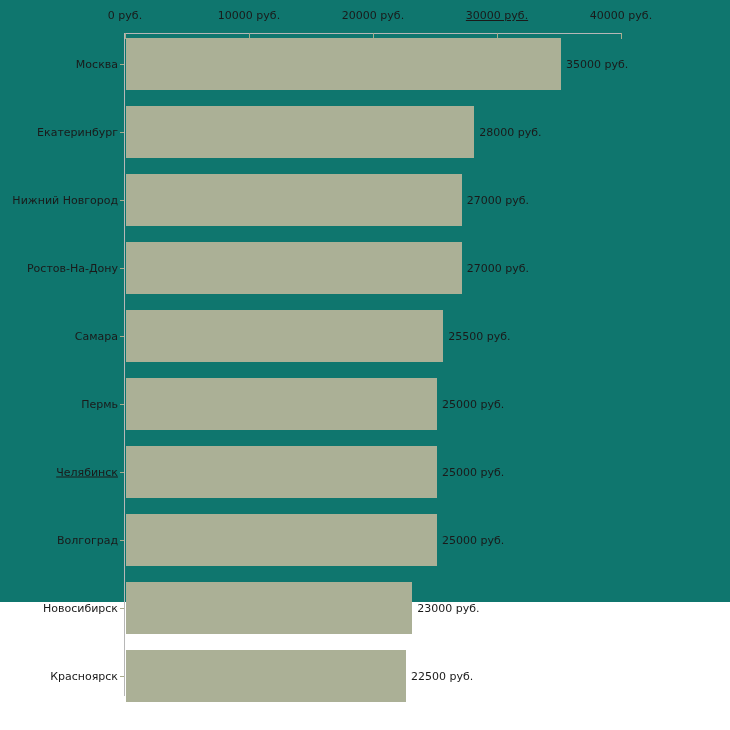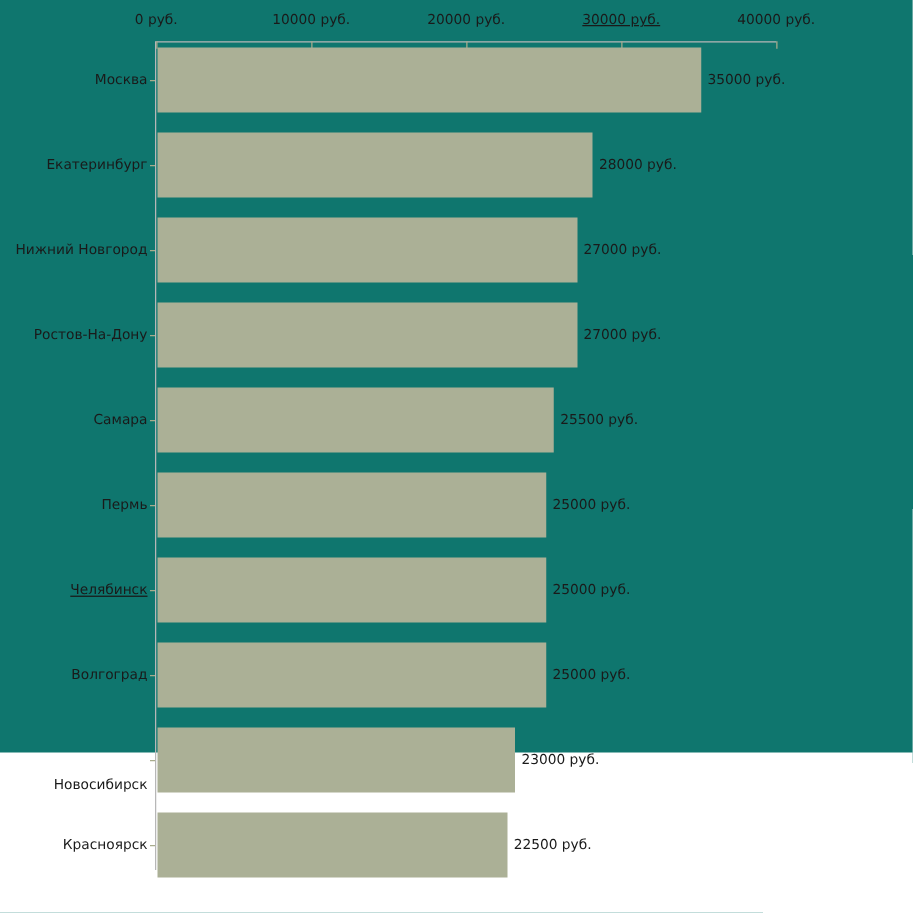--- a/index.html
+++ b/index.html
@@ -137,21 +137,21 @@
       <div class="bar-value-label" style="left: 442px; top: 404px;">25000 руб.</div>
       <div class="cat-tick" style="top: 472px;"></div>
       <div class="cat-label" style="top: 472px; text-decoration: underline;">Челябинск</div>
       <div class="bar" title="Челябинск 25000 руб." style="top: 446px; width: 311px; background: rgb(171, 176, 150);"></div>
       <div class="bar-value-label" style="left: 442px; top: 472px;">25000 руб.</div>
       <div class="cat-tick" style="top: 540px;"></div>
       <div class="cat-label" style="top: 540px;">Волгоград</div>
       <div class="bar" title="Волгоград 25000 руб." style="top: 514px; width: 311px; background: rgb(171, 176, 150);"></div>
       <div class="bar-value-label" style="left: 442px; top: 540px;">25000 руб.</div>
       <div class="cat-tick" style="top: 608px;"></div>
-      <div class="cat-label" style="top: 608px; margin-top: 20px;">Новосибирск</div>
+      <div class="cat-label" style="top: 608px;">Новосибирск</div>
       <div class="bar" title="Новосибирск 23000 руб." style="top: 582px; width: 286.2px; background: rgb(171, 176, 150);"></div>
       <div class="bar-value-label" style="left: 417.2px; top: 608px;">23000 руб.</div>
       <div class="cat-tick" style="top: 676px;"></div>
       <div class="cat-label" style="top: 676px;">Красноярск</div>
       <div class="bar" title="Красноярск 22500 руб." style="top: 650px; width: 280px; background: rgb(171, 176, 150);"></div>
       <div class="bar-value-label" style="left: 411px; top: 676px;">22500 руб.</div>
     </div>
 
 </div>
 

